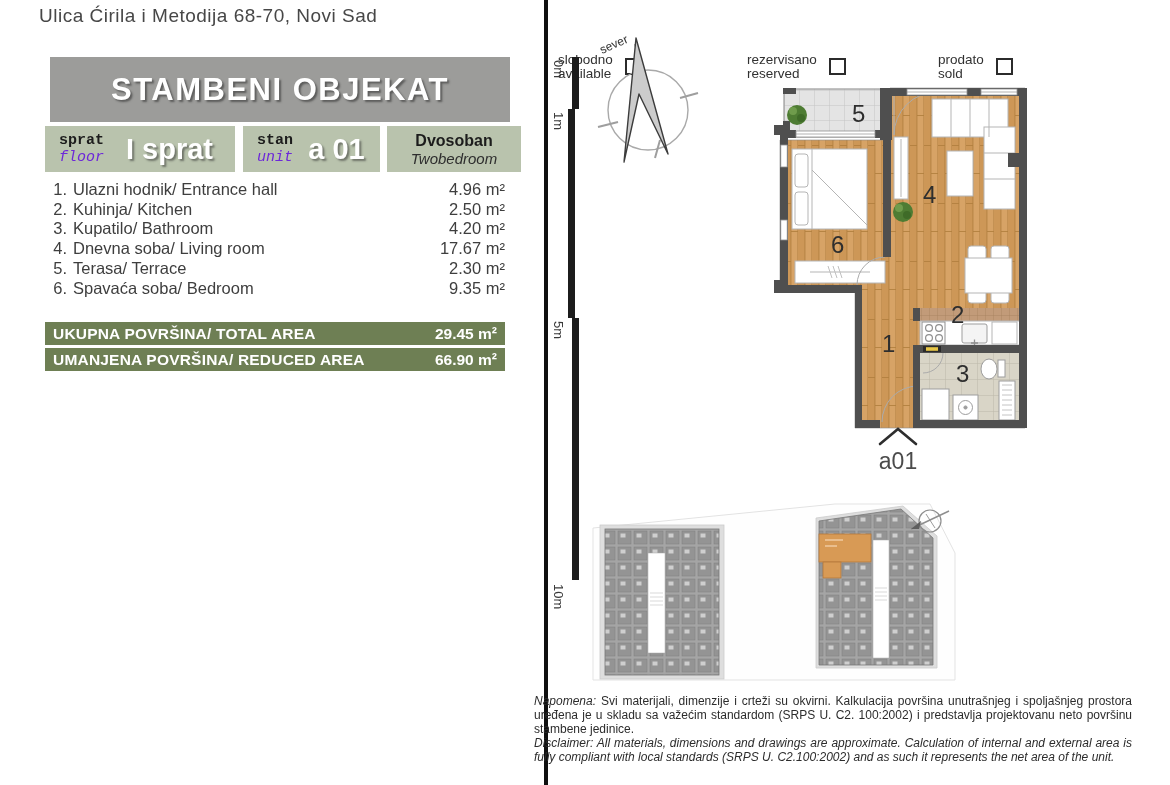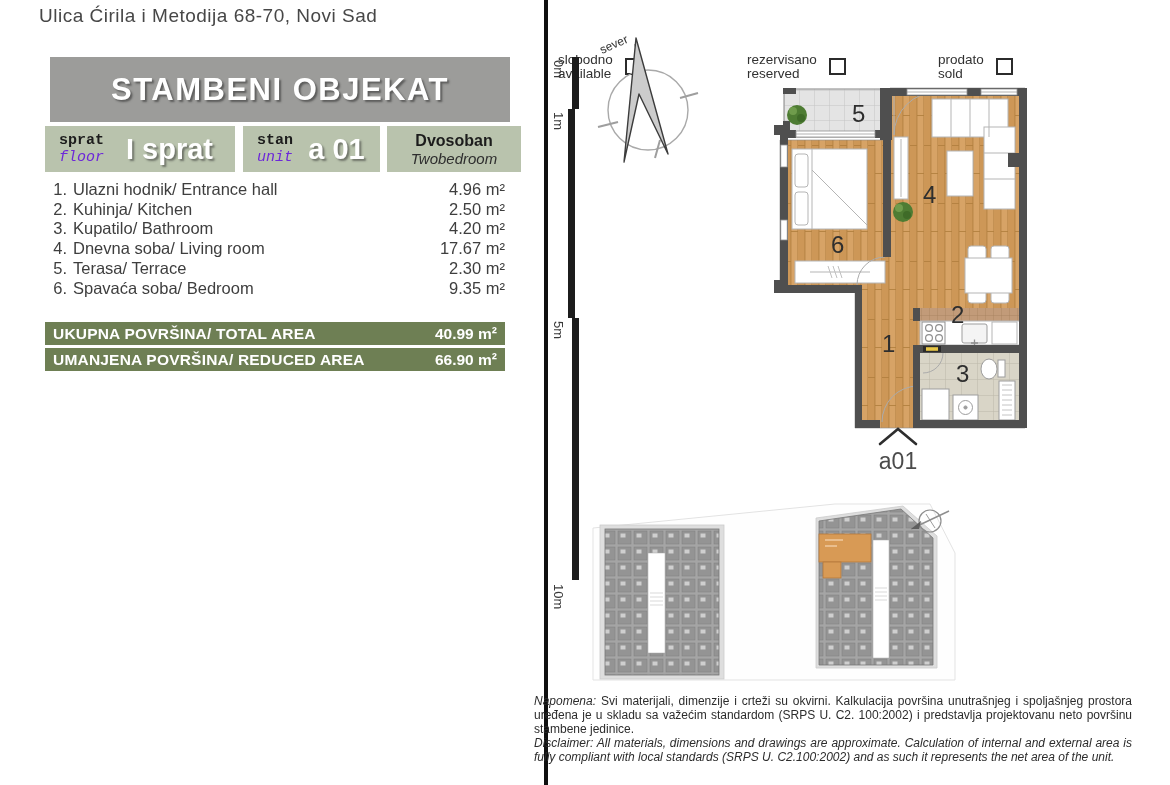--- a/index.html
+++ b/index.html
@@ -124,21 +124,21 @@
     </div>
     <div class="room-row">
       <span class="room-num">6.</span>
       <span class="room-name">Spavaća soba/ Bedroom</span>
       <span class="room-area">9.35 m²</span>
     </div>
   </div>
 
   <div class="totbar b1">
     <span class="lbl">UKUPNA POVRŠINA/ TOTAL AREA</span>
-    <span class="val">40.99 m²</span>
+    <span class="val">29.45 m²</span>
   </div>
   <div class="totbar b2">
     <span class="lbl">UMANJENA POVRŠINA/ REDUCED AREA</span>
     <span class="val">66.90 m²</span>
   </div>
 
   <div class="vdivider"></div>
 
   <div class="legend-item lg1">
     <div class="legend-text">

